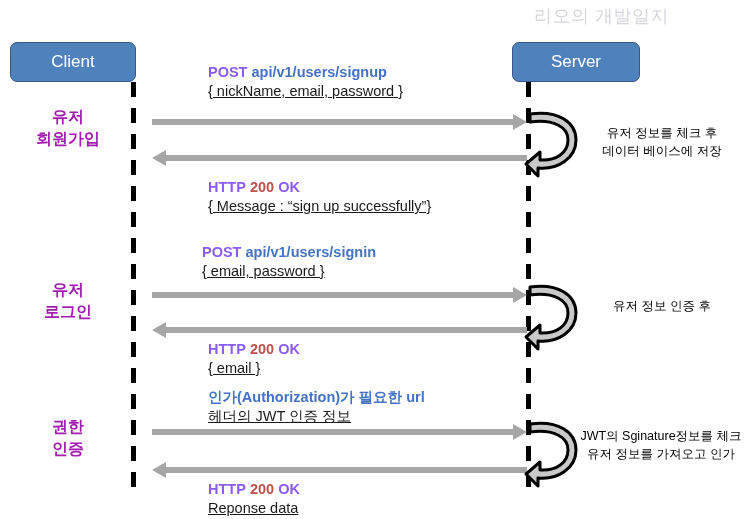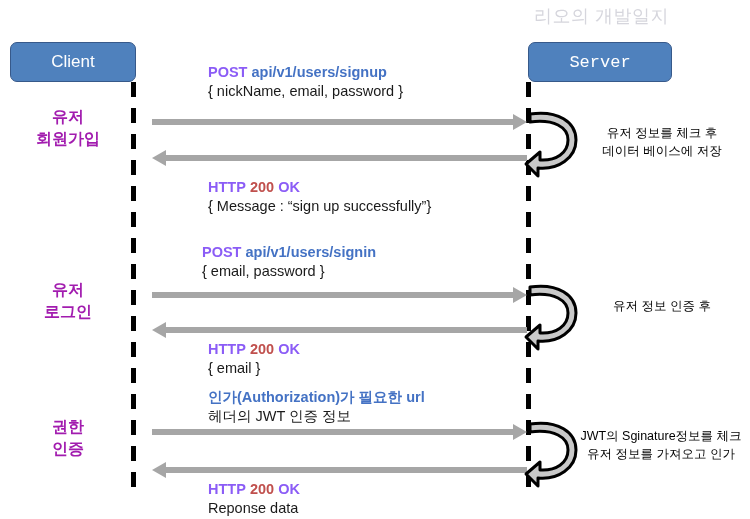--- a/index.html
+++ b/index.html
@@ -39,21 +39,21 @@
     border: 1px solid #37598a;
     border-radius: 7px;
     color: #ffffff;
     font-size: 17px;
     display: flex;
     align-items: center;
     justify-content: center;
     box-sizing: border-box;
   }
   .actor-client { left: 10px;  width: 126px; }
-  .actor-server { left: 528px; width: 144px; font-family: Liberation Mono, monospace; }
+  .actor-server { left: 512px; width: 128px; }
 
   
   .lifeline {
     position: absolute;
     top: 82px;
     width: 5px;
     height: 409px;
     background-image: repeating-linear-gradient(
       to bottom,
       #000000 0px, #000000 15px,
@@ -97,21 +97,21 @@
 
   
   .msg-label {
     position: absolute;
     font-size: 14.5px;
     line-height: 19px;
     color: #1a1a1a;
     white-space: nowrap;
   }
   .msg-label .l1 { display: block; }
-  .msg-label .l2 { display: block; }
+  .msg-label .l2 { display: block; text-decoration: underline; }
   .bold-black { font-weight: bold; color: #8b5cf6; }
   .bold-blue  { font-weight: bold; color: #4472C4; }
   .bold-red   { font-weight: bold; color: #C0504D; }
 
   .stage-label {
     position: absolute;
     left: 12px;
     width: 112px;
     text-align: center;
     font-size: 16px;

